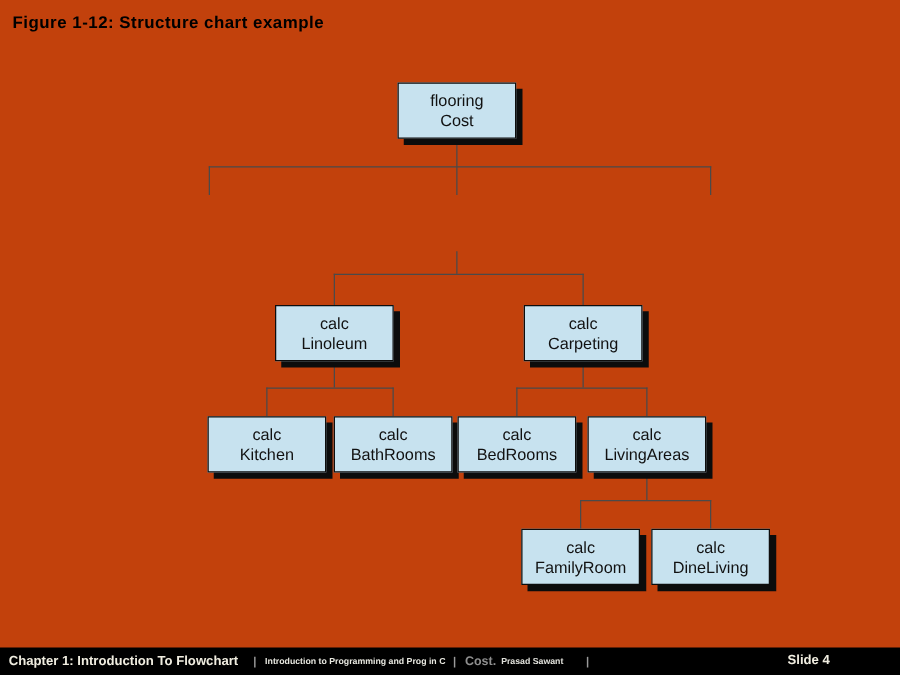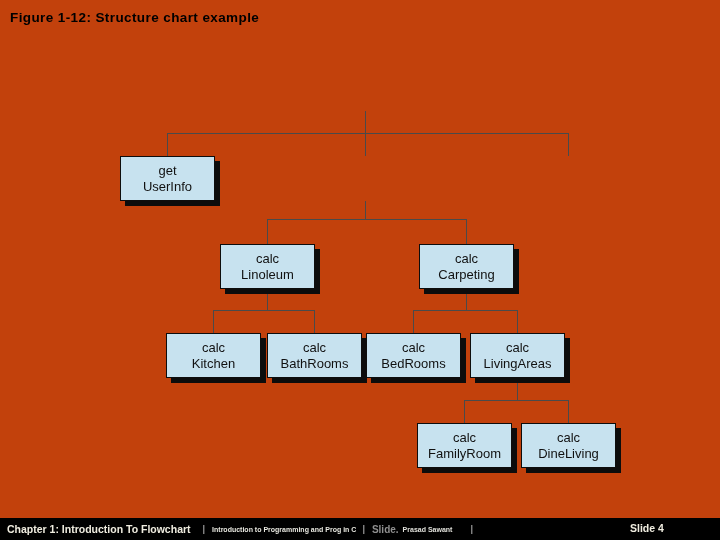--- a/index.html
+++ b/index.html
@@ -122,23 +122,23 @@
   <div class="line" style="left:466px;top:289px;width:1px;height:21px"></div>
   <div class="line" style="left:413px;top:310px;width:105px;height:1px"></div>
   <div class="line" style="left:413px;top:310px;width:1px;height:23px"></div>
   <div class="line" style="left:517px;top:310px;width:1px;height:23px"></div>
 
   <div class="line" style="left:517px;top:378px;width:1px;height:22px"></div>
   <div class="line" style="left:464px;top:400px;width:105px;height:1px"></div>
   <div class="line" style="left:464px;top:400px;width:1px;height:23px"></div>
   <div class="line" style="left:568px;top:400px;width:1px;height:23px"></div>
 
-  <div class="node" style="left:120px;top:156px">
-      <span class="node-label">get
-UserInfo</span>
+  <div class="node" style="left:318px;top:66px">
+      <span class="node-label">flooring
+Cost</span>
     </div>
   <div class="node" style="left:220px;top:244px">
       <span class="node-label">calc
 Linoleum</span>
     </div>
   <div class="node" style="left:419px;top:244px">
       <span class="node-label">calc
 Carpeting</span>
     </div>
   <div class="node" style="left:166px;top:333px">
@@ -164,19 +164,19 @@
   <div class="node" style="left:521px;top:423px">
       <span class="node-label">calc
 DineLiving</span>
     </div>
 
   <div class="footer">
     <span class="f-chapter">Chapter 1: Introduction To Flowchart</span>
     <span class="f-sep sep1">|</span>
     <span class="f-course">Introduction to Programming and Prog in C</span>
     <span class="f-sep sep2">|</span>
-    <span class="f-prof">Slide.</span>
+    <span class="f-prof">Cost.</span>
     <span class="f-name">Prasad Sawant</span>
     <span class="f-sep sep3">|</span>
     <span class="f-slide">Slide 4</span>
   </div>
 
 </div>
 
 </body></html>

